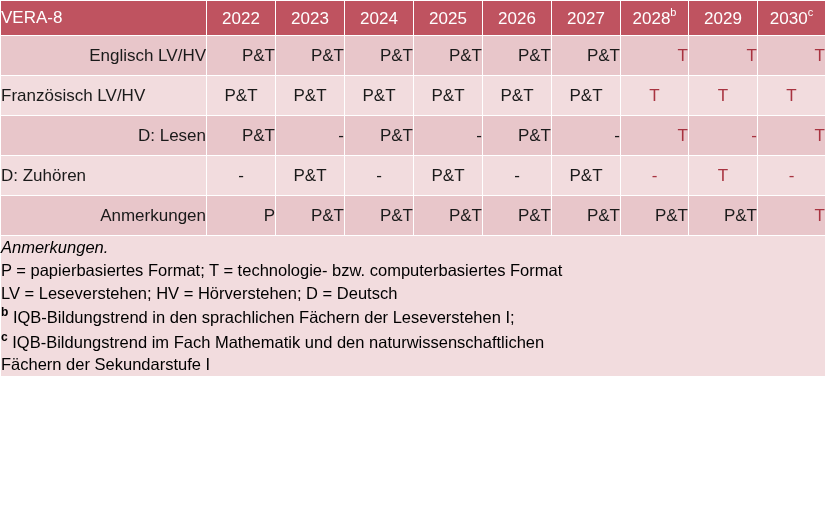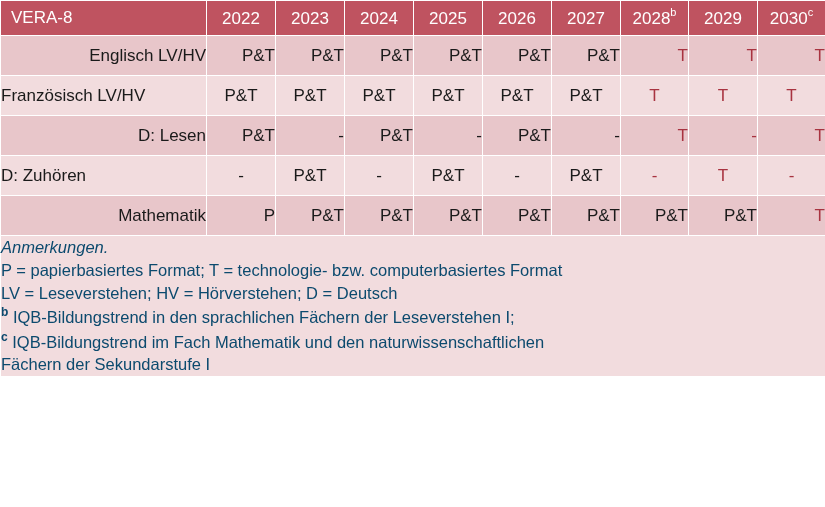--- a/index.html
+++ b/index.html
@@ -35,21 +35,20 @@
     color: #ffffff;
     font-size: 17px;
     font-weight: normal;
     height: 34px;
     text-align: center;
     vertical-align: middle;
     white-space: nowrap;
   }
   .hdr-cell.first {
     text-align: left;
-    padding-left: 10px;
   }
   .sup {
     font-size: 11px;
     vertical-align: super;
     position: relative;
     top: -1px;
   }
   
   .row-label {
     text-align: left;
@@ -68,21 +67,21 @@
     vertical-align: middle;
     white-space: nowrap;
   }
   .shade-a { background: #f2dcde; }
   .shade-b { background: #e8c6ca; text-align: right; }
   .cell.tcol { color: #a83340; }
   .notes {
     background: #f2dcde;
     padding: 8px 10px 10px 10px;
     font-size: 16.5px;
-    color: #0c4a6e;
+    color: #000000;
     line-height: 1.38;
   }
   .notes .title {
     font-style: italic;
   }
   .notes p {
     margin: 0;
     padding: 0;
   }
   .notes .supmark {
@@ -173,21 +172,21 @@
         <td class="cell shade-a">-</td>
         <td class="cell shade-a">P&amp;T</td>
         <td class="cell shade-a">-</td>
         <td class="cell shade-a">P&amp;T</td>
         <td class="cell shade-a tcol">-</td>
         <td class="cell shade-a tcol">T</td>
         <td class="cell shade-a tcol">-</td>
       </tr>
 
       <tr>
-        <td class="row-label shade-b">Mathematik</td>
+        <td class="row-label shade-b">Anmerkungen</td>
         <td class="cell shade-b">P</td>
         <td class="cell shade-b">P&amp;T</td>
         <td class="cell shade-b">P&amp;T</td>
         <td class="cell shade-b">P&amp;T</td>
         <td class="cell shade-b">P&amp;T</td>
         <td class="cell shade-b">P&amp;T</td>
         <td class="cell shade-b">P&amp;T</td>
         <td class="cell shade-b">P&amp;T</td>
         <td class="cell shade-b tcol">T</td>
       </tr>

